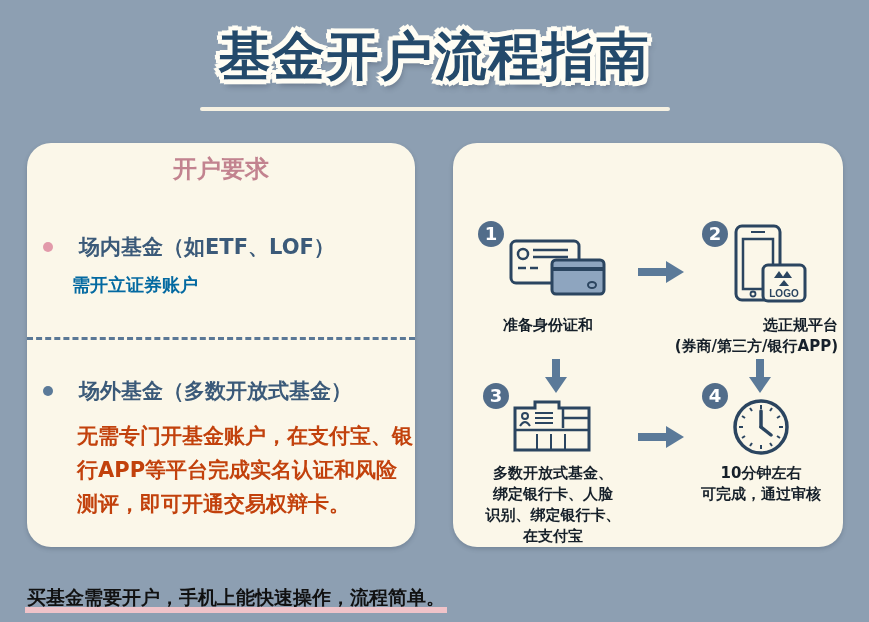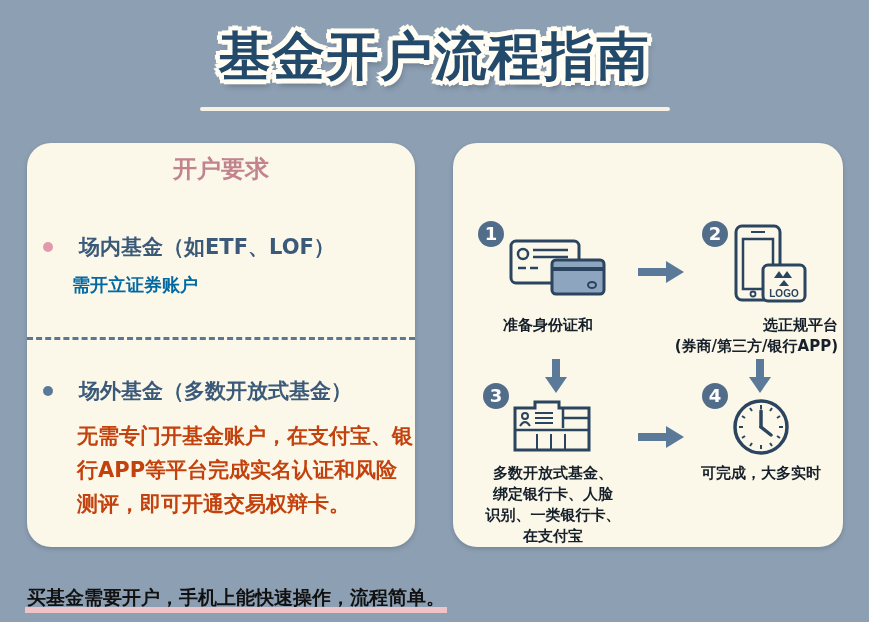--- a/index.html
+++ b/index.html
@@ -161,21 +161,21 @@
     <line x1="52" y1="12" x2="52" y2="32" stroke="#2b4560" stroke-width="2.5"></line>
     <line x1="52" y1="22" x2="78" y2="22" stroke="#2b4560" stroke-width="2.5"></line>
     <line x1="4" y1="34" x2="78" y2="34" stroke="#2b4560" stroke-width="2.5"></line>
     <line x1="26" y1="38" x2="26" y2="54" stroke="#2b4560" stroke-width="2"></line>
     <line x1="40" y1="38" x2="40" y2="54" stroke="#2b4560" stroke-width="2"></line>
     <line x1="54" y1="38" x2="54" y2="54" stroke="#2b4560" stroke-width="2"></line>
   </svg>
   <div class="step-text" style="left:15px;top:320px;width:170px;">
     <div>多数开放式基金、</div>
     <div>绑定银行卡、人脸</div>
-    <div>识别、一类银行卡、</div>
+    <div>识别、绑定银行卡、</div>
     <div>在支付宝</div>
   </div>
 
   <svg class="arrow" style="left:185px;top:283px;" width="46" height="22" viewBox="0 0 46 22">
     <rect x="0" y="7" width="30" height="8" fill="#5b7a99"></rect>
     <polygon points="28,0 46,11 28,22" fill="#5b7a99"></polygon>
   </svg>
 
   <div class="step-num" style="left:249px;top:240px;">4</div>
   <svg class="icon" style="left:278px;top:254px;" width="60" height="60" viewBox="0 0 60 60">
@@ -191,17 +191,18 @@
       <line x1="41" y1="49" x2="39" y2="46"></line>
       <line x1="19" y1="49" x2="21" y2="46"></line>
       <line x1="11" y1="41" x2="14" y2="39"></line>
       <line x1="11" y1="19" x2="14" y2="21"></line>
       <line x1="19" y1="11" x2="21" y2="14"></line>
     </g>
     <line x1="30" y1="30" x2="30" y2="14" stroke="#2b4560" stroke-width="3.5" stroke-linecap="round"></line>
     <line x1="30" y1="30" x2="40" y2="38" stroke="#2b4560" stroke-width="3.5" stroke-linecap="round"></line>
   </svg>
   <div class="step-text" style="left:228px;top:320px;width:160px;">
-    <div>可完成，大多实时</div>
+    <div>10分钟左右</div>
+    <div>可完成，通过审核</div>
   </div>
 </div>
 
 <div class="footer">买基金需要开户，手机上能快速操作，流程简单。</div>
 
 </body></html>

